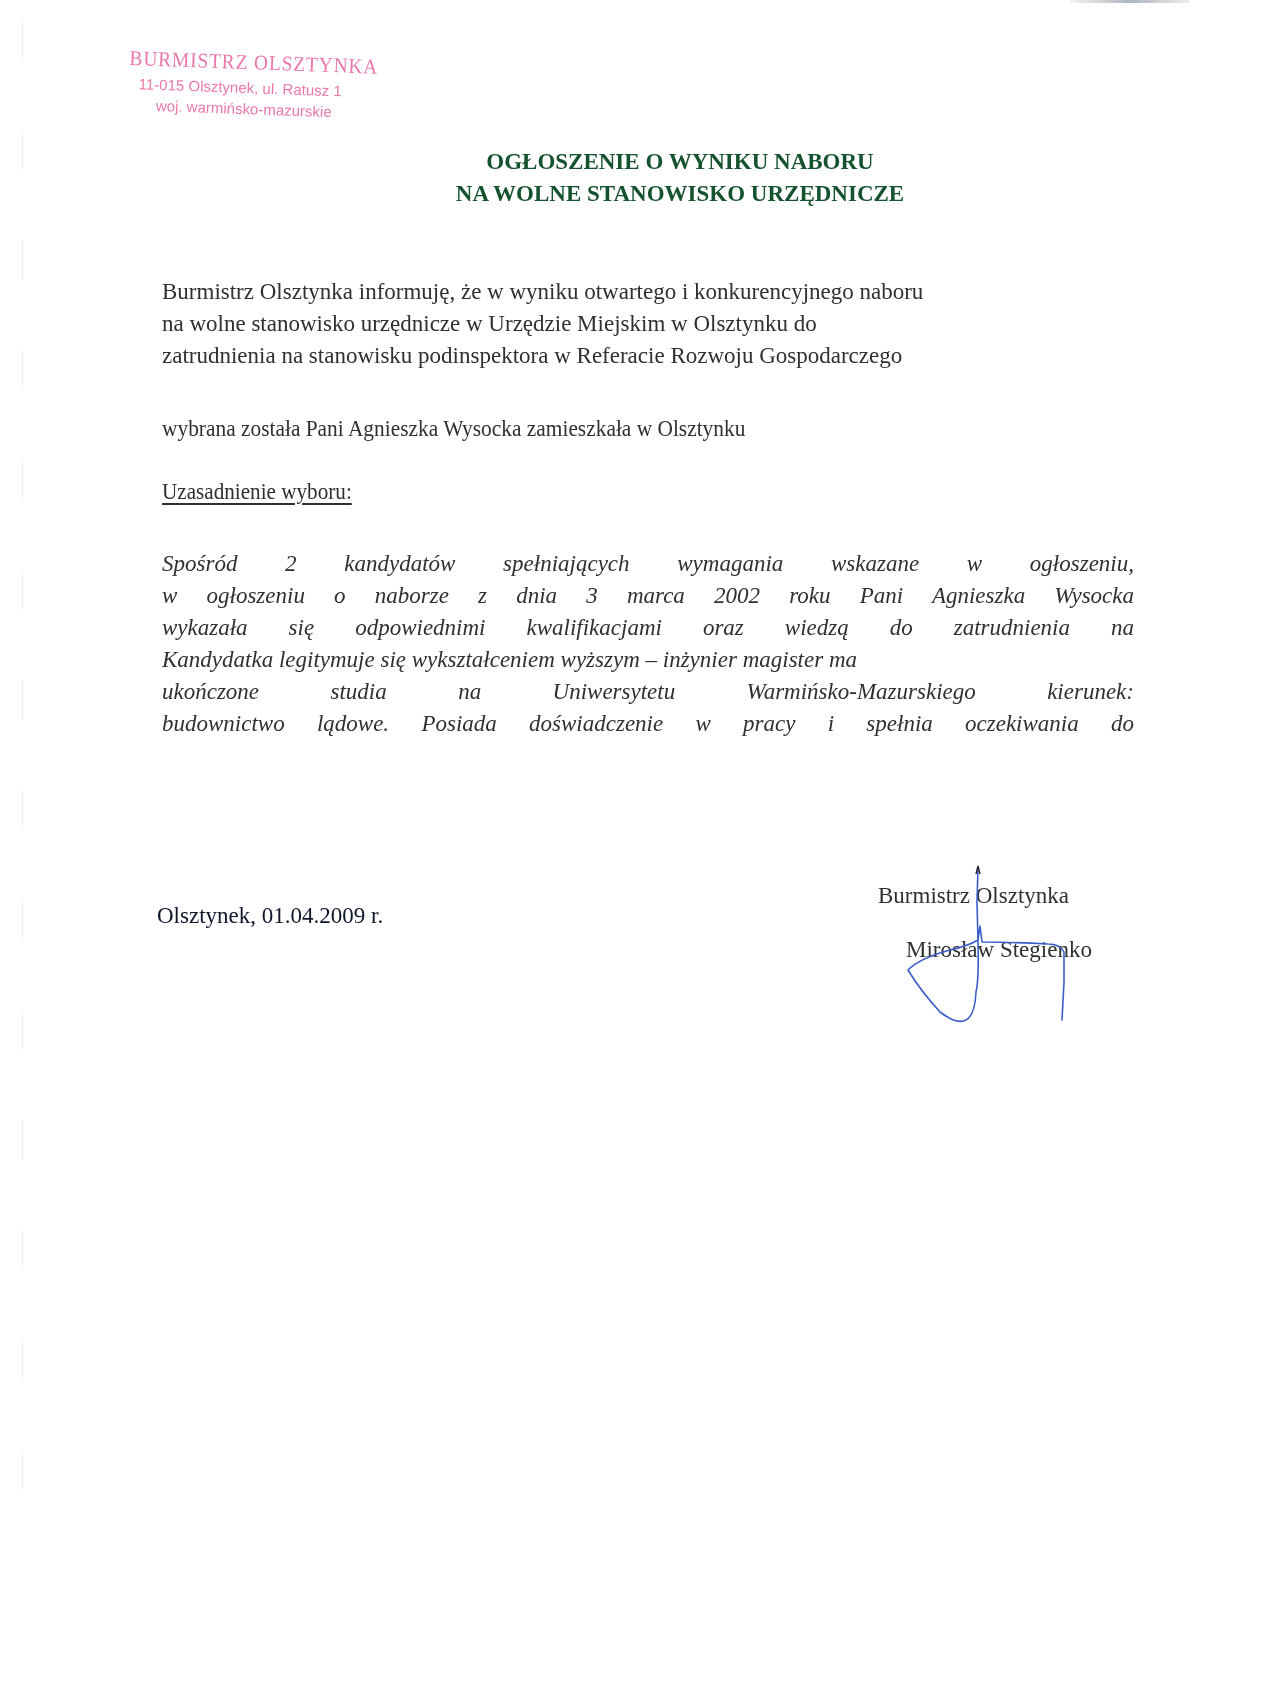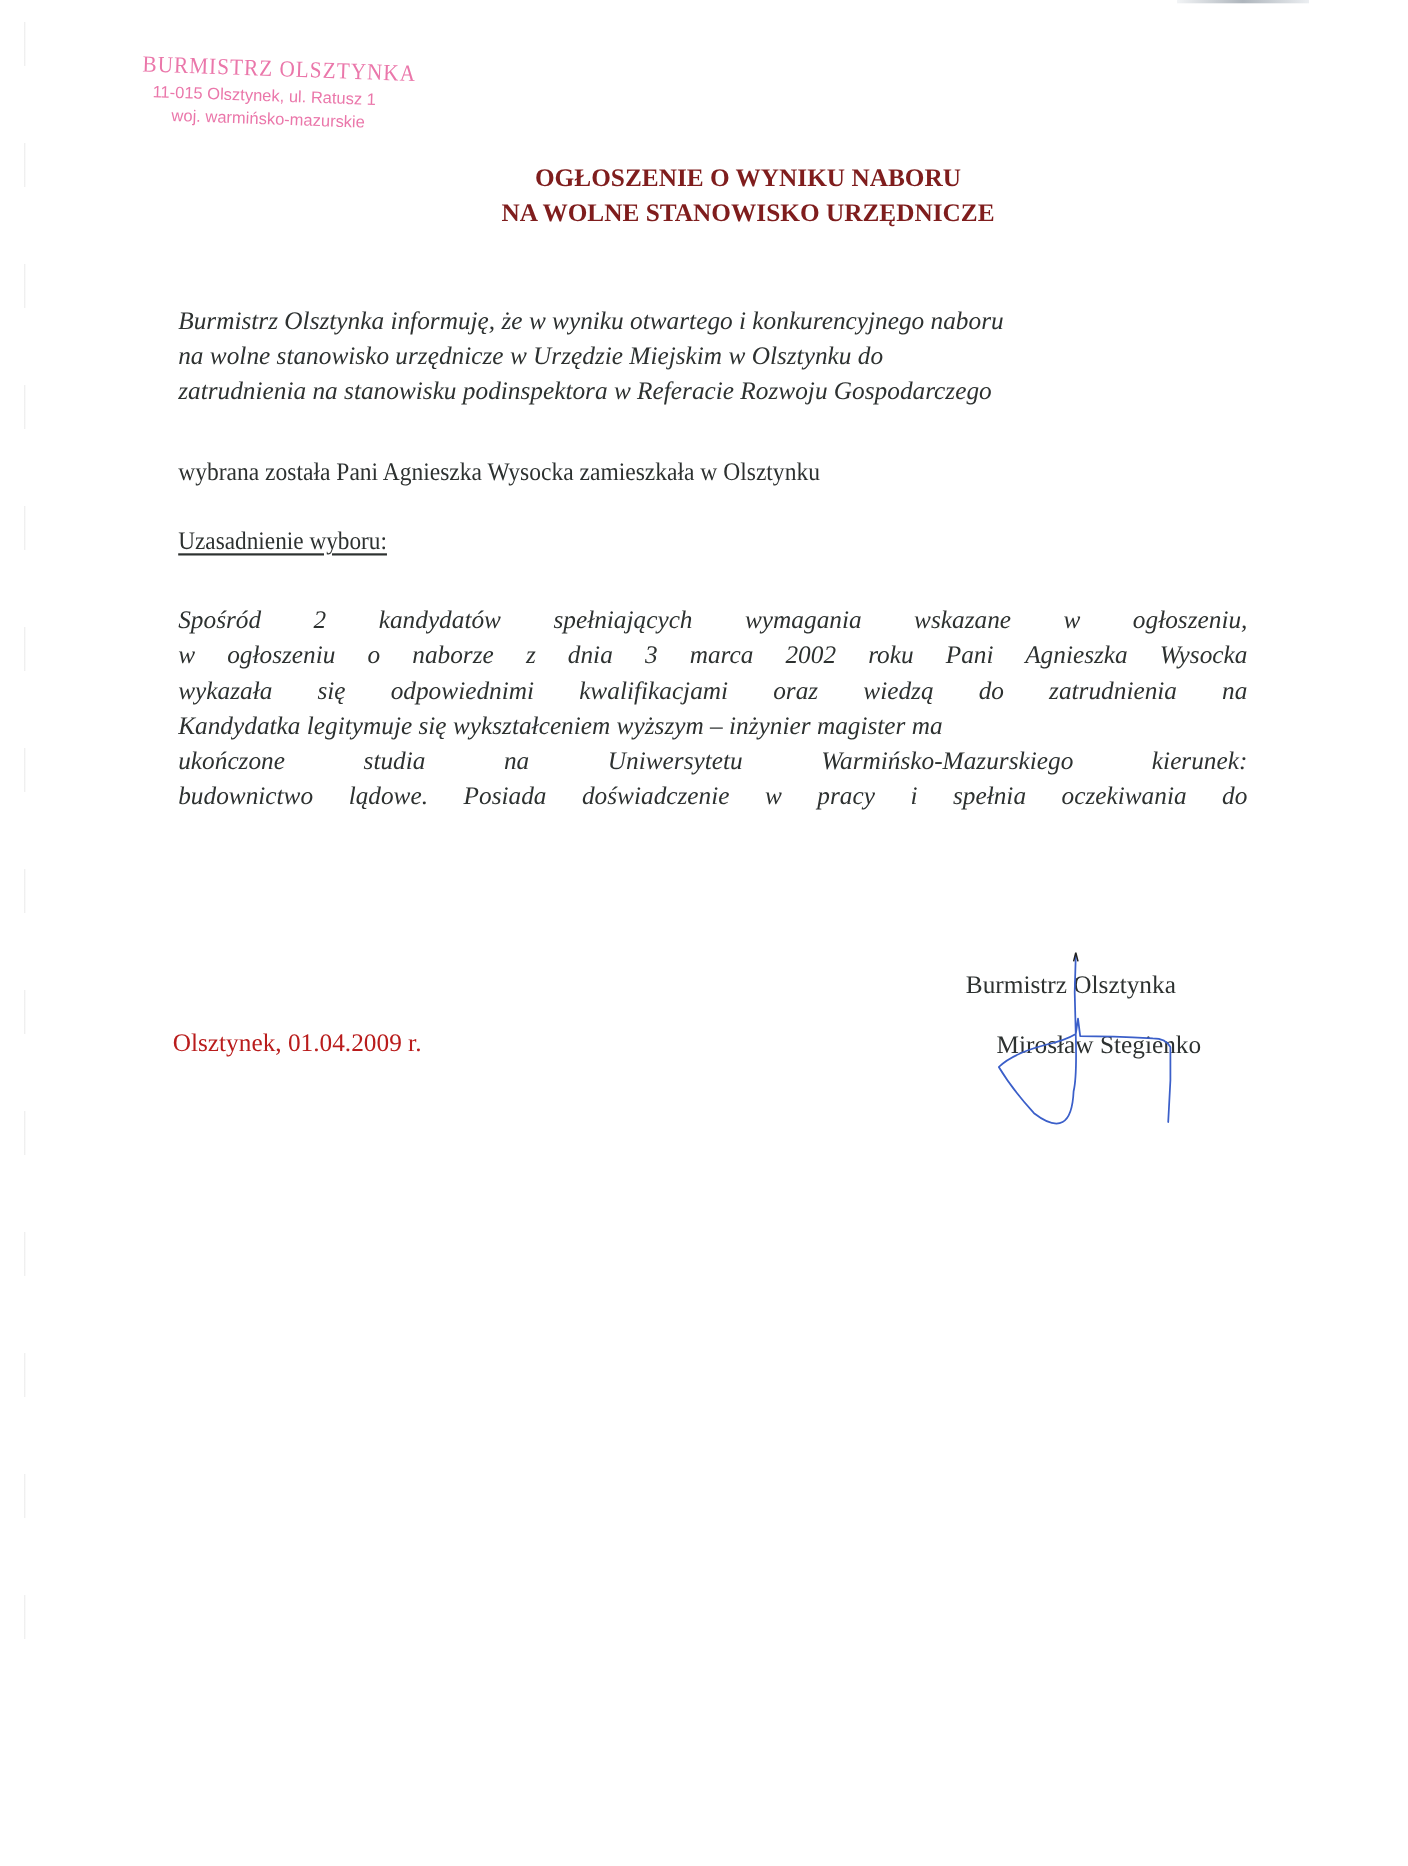--- a/index.html
+++ b/index.html
@@ -34,52 +34,52 @@
     }
     .stamp .s-line2 { font-size: 15px; margin-top: 4px; margin-left: 10px; white-space: nowrap; }
     .stamp .s-line3 { font-size: 15px; margin-top: 4px; margin-left: 28px; white-space: nowrap; }
 
     .title {
       position: absolute; left: 0; right: 0; top: 146px;
       text-align: center;
       font-weight: bold;
       font-size: 23px;
       line-height: 32px;
-      color: #7f1d1d;
+      color: #14532d;
       padding-left: 80px;
     }
     .title div { white-space: nowrap; }
 
     .body-text {
       position: absolute;
       left: 162px;
       width: 972px;
       font-size: 23px;
       line-height: 32px;
       color: #2d3130;
     }
     .p1 { top: 276px; }
-    .p1 .line { white-space: nowrap; display: block; font-style: italic; }
+    .p1 .line { white-space: nowrap; display: block; }
 
     .p2 { top: 413px; }
     .p2 span { white-space: nowrap; display: inline-block; transform: scaleX(0.93); transform-origin: left; }
 
     .p3 { top: 476px; }
     .p3 span {
       text-decoration: underline; text-underline-offset: 4px;
       display: inline-block; transform: scaleX(0.92); transform-origin: left;
     }
 
     .p4 { top: 548px; text-align: justify; font-style: italic; }
     .p4 .jline { display: block; text-align: justify; text-align-last: justify; white-space: normal; }
     .p4 .lline { display: block; text-align: left; white-space: nowrap; }
 
     .date-line {
-      position: absolute; left: 157px; top: 932px;
-      font-size: 23px; line-height: 32px; color: #b91c1c;
+      position: absolute; left: 157px; top: 900px;
+      font-size: 23px; line-height: 32px; color: #0f172a;
     }
     .signature-block {
       position: absolute; left: 878px; top: 880px;
       font-size: 23px; line-height: 32px; color: #2d3130;
     }
     .sig-title { display: block; white-space: nowrap; }
     .sig-name { display: block; white-space: nowrap; margin-top: 22px; margin-left: 28px; }
     .handwritten-signature {
       position: absolute; left: 880px; top: 862px; width: 210px; height: 170px;
       pointer-events: none;

